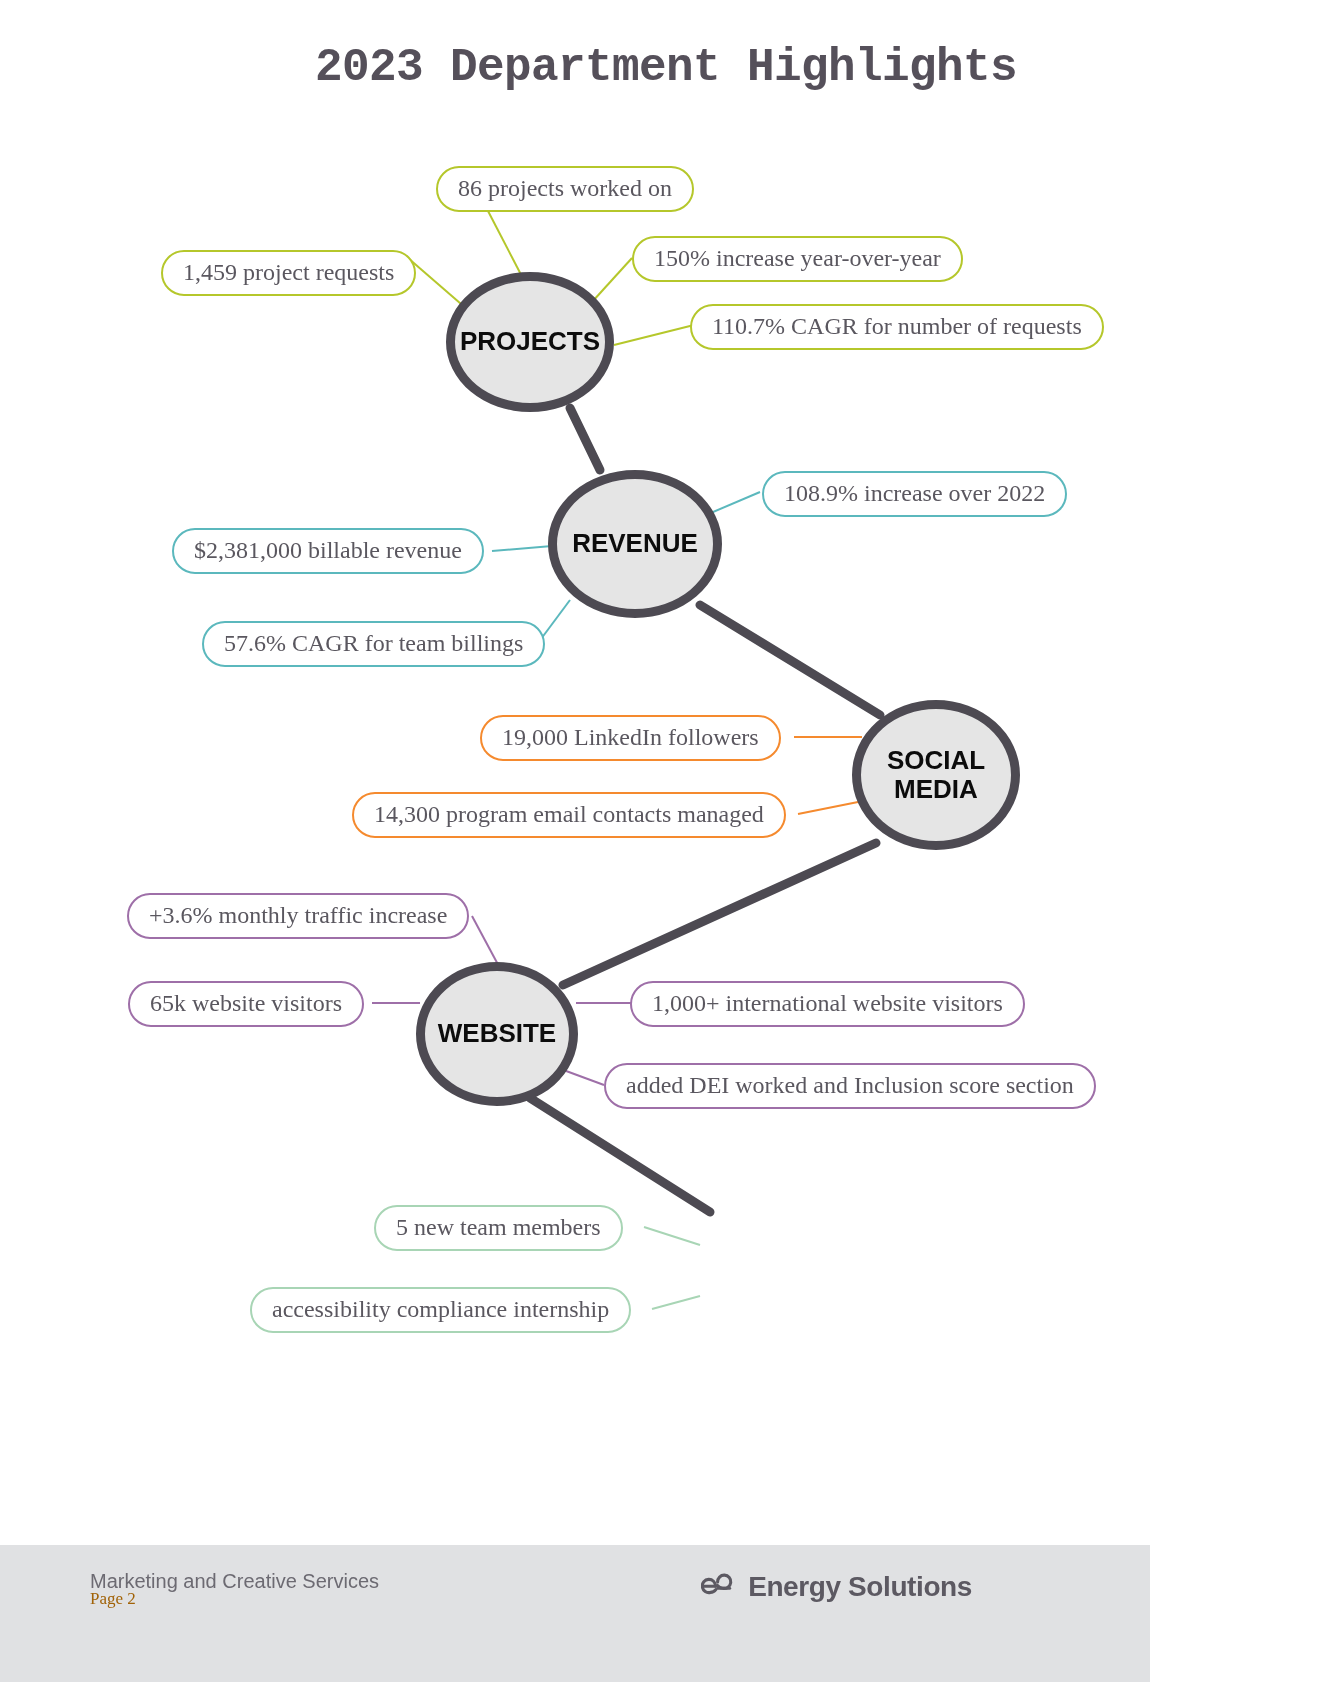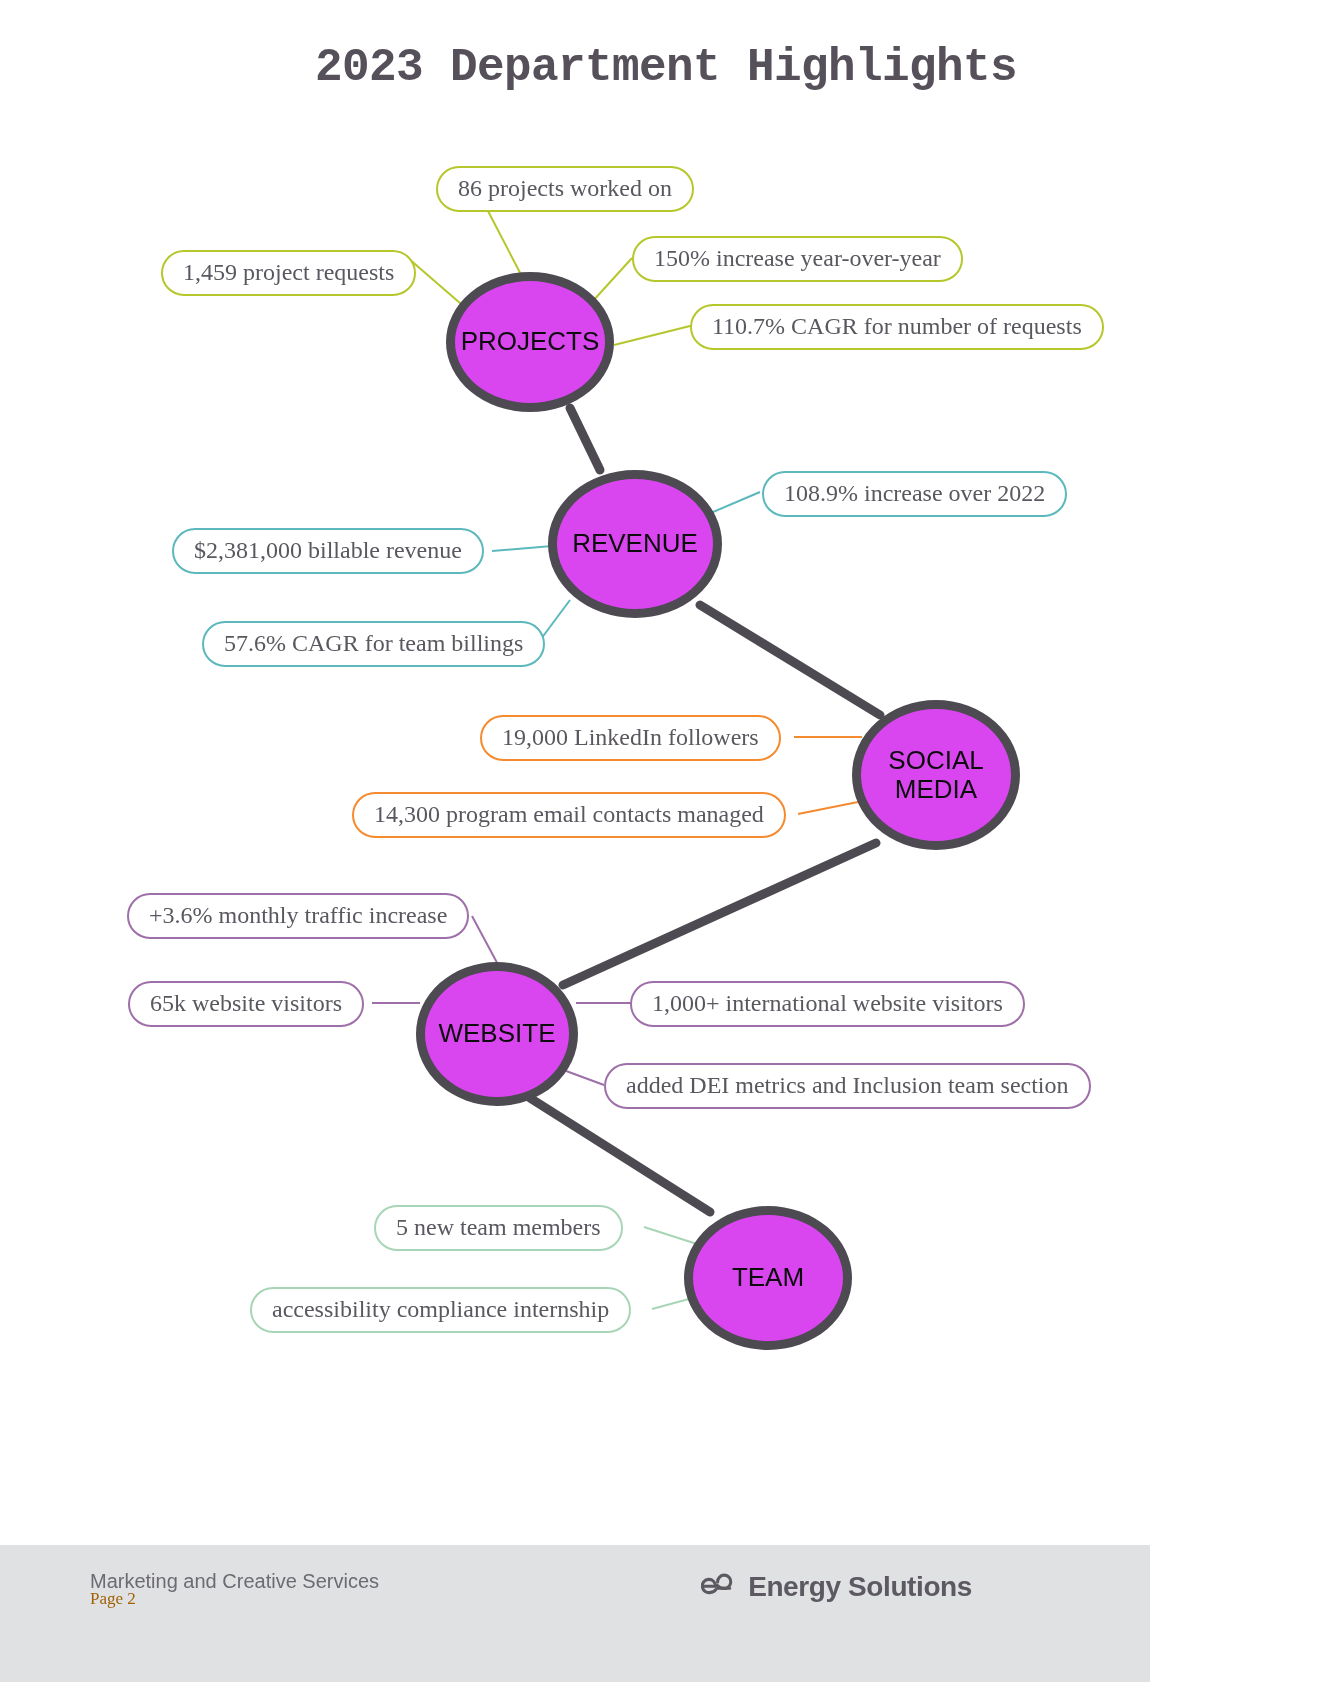--- a/index.html
+++ b/index.html
@@ -25,25 +25,25 @@
   }
 
   
   svg.layer{position:absolute;top:0;left:0;width:1332px;height:1682px;pointer-events:none;}
 
   
   .hub{
     position:absolute;
     border-radius:50%;
     border:9px solid #4d4a52;
-    background:#d946ef;
+    background:#e5e5e5;
     display:flex;align-items:center;justify-content:center;
     text-align:center;
     font-family:"Liberation Sans", sans-serif;
-    font-weight:normal;
+    font-weight:bold;
     color:#0c0c0c;
     line-height:1.12;
     box-sizing:border-box;
   }
 
   
   .pill{
     position:absolute;
     border:2px solid #999;
     border-radius:26px;
@@ -142,23 +142,20 @@
     <span>
       <span>SOCIAL</span><br>
       <span>MEDIA</span>
     </span>
   </div>
 
   <div class="hub" style="left:416px;top:962px;width:162px;height:144px;font-size:26px;">
     <span>WEBSITE</span>
   </div>
 
-  <div class="hub" style="left:684px;top:1206px;width:168px;height:144px;font-size:26px;">
-    <span>TEAM</span>
-  </div>
 
   <div class="pill" style="left:436px;top:166px;border-color:#b5c72b;">
     <span>86 projects worked on</span>
   </div>
 
   <div class="pill" style="left:161px;top:236px;border-color:#b5c72b;margin-top:14px;">
     <span>1,459 project requests</span>
   </div>
 
   <div class="pill" style="left:632px;top:236px;border-color:#b5c72b;">
@@ -195,21 +192,21 @@
 
   <div class="pill" style="left:128px;top:981px;border-color:#9e6fa8;">
     <span>65k website visitors</span>
   </div>
 
   <div class="pill" style="left:630px;top:981px;border-color:#9e6fa8;">
     <span>1,000+ international website visitors</span>
   </div>
 
   <div class="pill" style="left:604px;top:1063px;border-color:#9e6fa8;">
-    <span>added DEI metrics and Inclusion team section</span>
+    <span>added DEI worked and Inclusion score section</span>
   </div>
 
   <div class="pill" style="left:374px;top:1205px;border-color:#a8d5b5;">
     <span>5 new team members</span>
   </div>
 
   <div class="pill" style="left:250px;top:1287px;border-color:#a8d5b5;">
     <span>accessibility compliance internship</span>
   </div>
 

